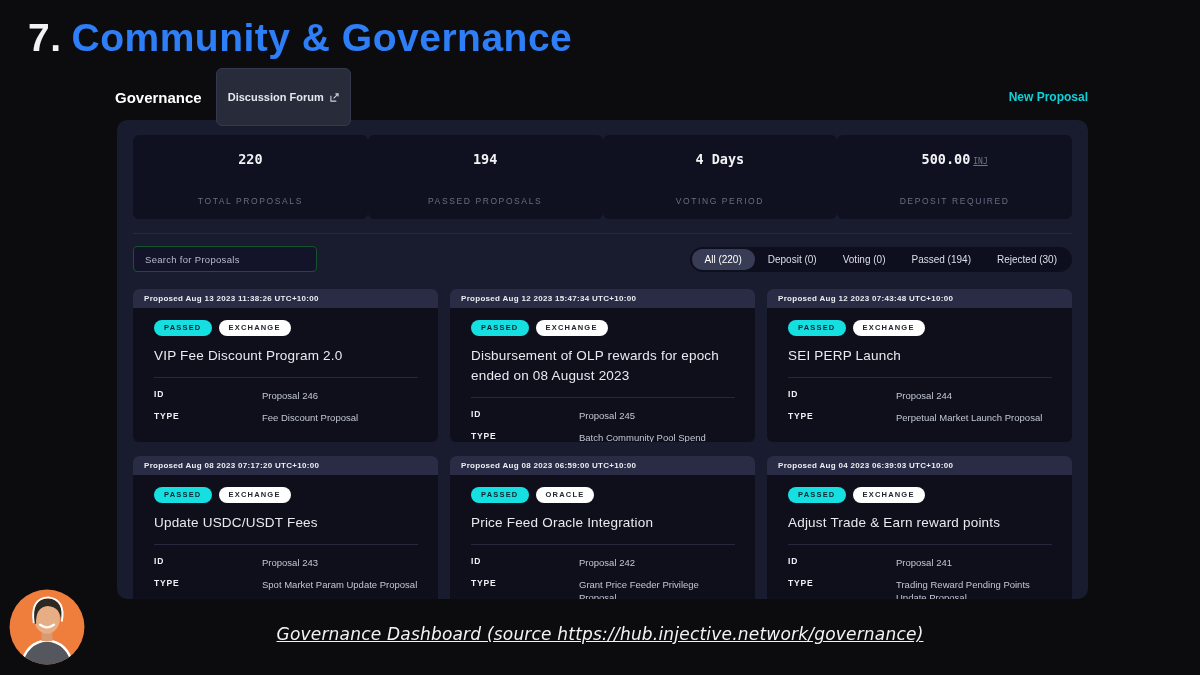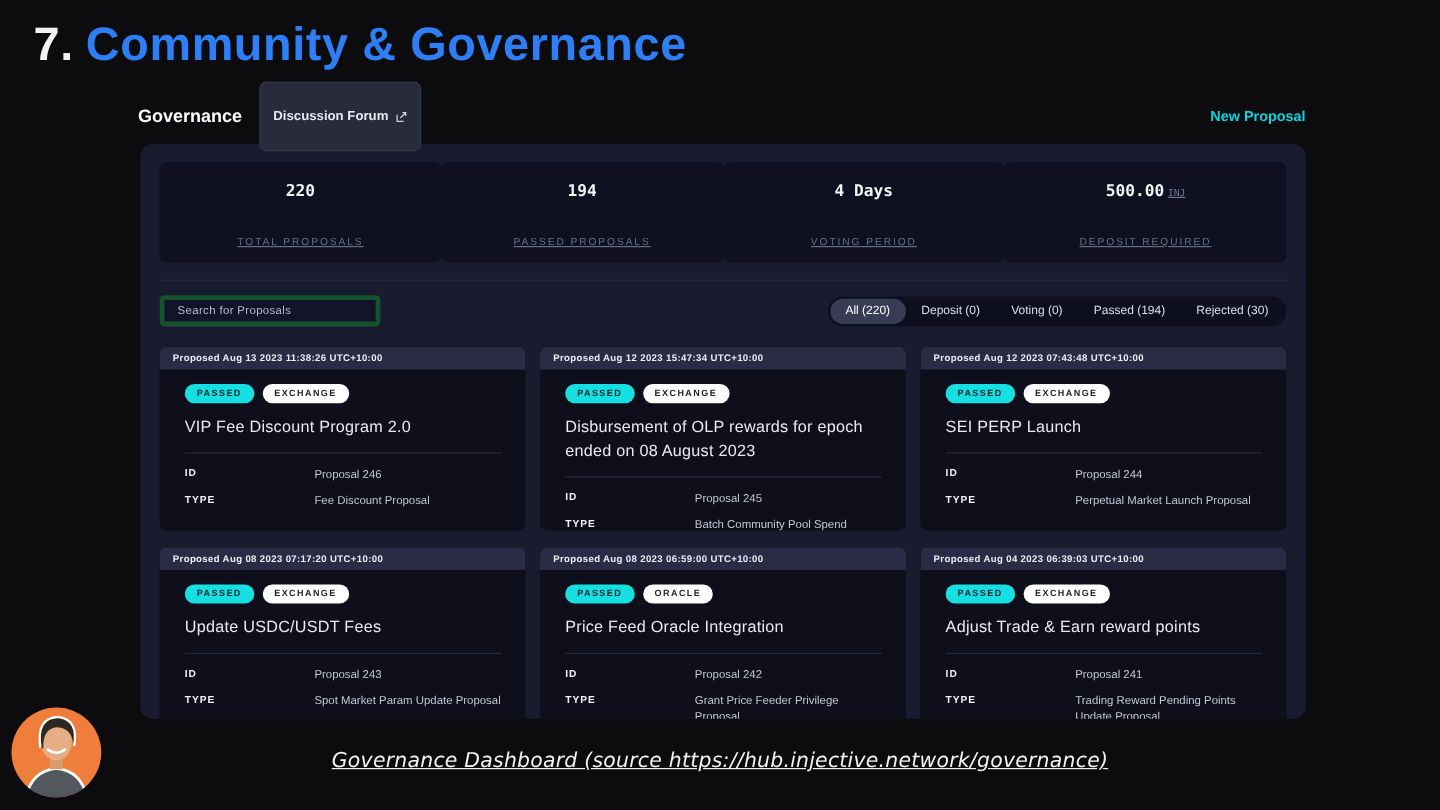--- a/index.html
+++ b/index.html
@@ -35,28 +35,28 @@
 
   
   .stats { display:flex; }
   .stat-card {
     flex:1; height:84px; background:#101120; border-radius:6px;
     display:flex; flex-direction:column; align-items:center; justify-content:space-between;
     padding:16px 0 13px 0;
   }
   .stat-value { font-family:"DejaVu Sans Mono", monospace; font-size:13.5px; color:#f2f3f7; font-weight:bold; }
   .stat-value .unit { font-size:8px; color:#70748a; font-weight:normal; margin-left:3px;text-decoration:underline; }
-  .stat-label { font-size:8.5px; color:#6a6e82; letter-spacing:1.6px;text-decoration:underline; }
+  .stat-label { font-size:8.5px; color:#6a6e82; letter-spacing:1.6px; }
 
   .hr { border-top:1px solid #272942; margin-top:14px; }
 
   
   .controls { display:flex; align-items:center; justify-content:space-between; margin-top:12px; }
   .search-box {
-    width:184px; height:26px; background:#13142a; border:4px solid #14532d; border-radius:4px;
+    width:184px; height:26px; background:#13142a; border:1px solid #14532d; border-radius:4px;
     color:#c6c9d8; font-size:9.5px; padding:0 11px; font-family:"Liberation Sans", sans-serif;
   }
   .search-box::placeholder { color:#b9bccb; letter-spacing:0.3px; }
   .tabs { display:flex; align-items:flex-end; background:#0e0f1e; border-radius:13px; padding:2px; }
   .tab { font-size:10px; color:#dddfe9; padding:5px 13px; border-radius:11px; cursor:pointer; white-space:nowrap; }
   .tab.active { background:#383c55; color:#ffffff; }
 
   
   .cards {
     margin-top:17px; display:grid; grid-template-columns:repeat(3, 1fr);

